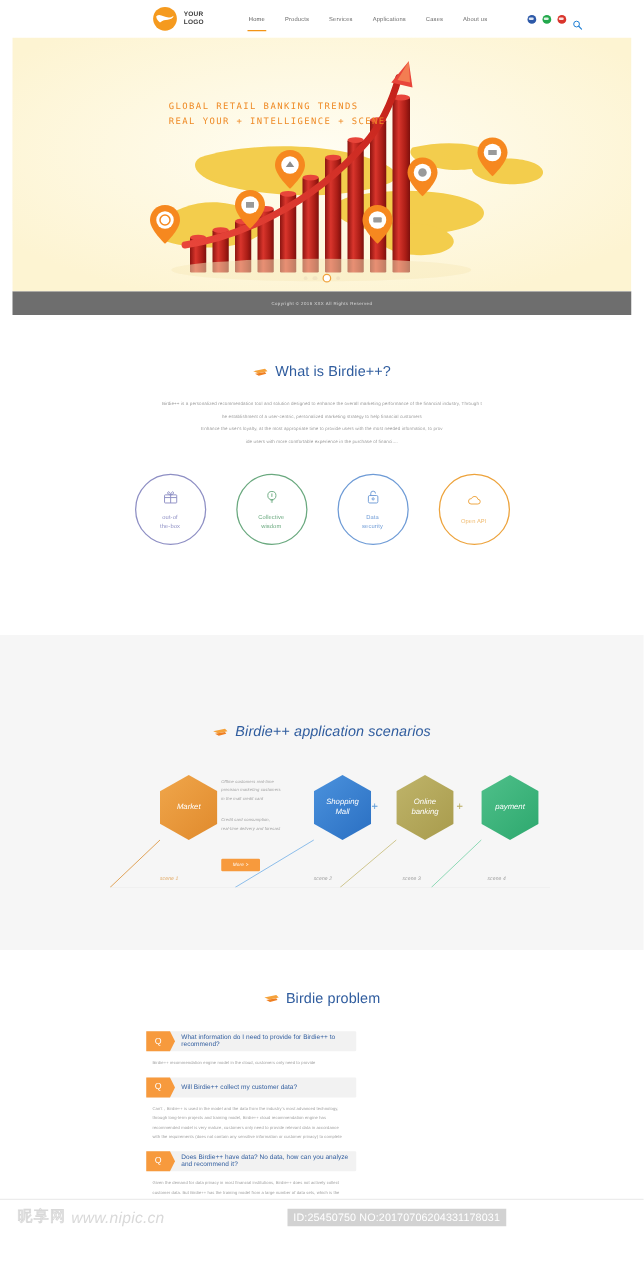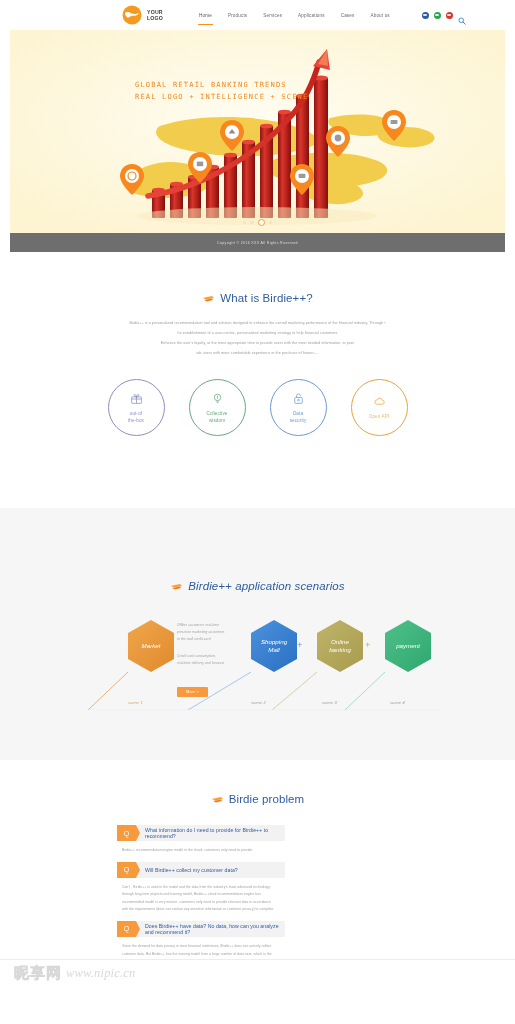--- a/index.html
+++ b/index.html
@@ -175,25 +175,25 @@
     border-radius:1px; cursor:pointer;
   }
 
   
   .watermark {
     position:absolute; left:0; bottom:0; width:515px; height:29px;
     background:#fff; display:flex; align-items:center;
   }
   .wm-left { display:flex; align-items:center; margin-left:14px; gap:4px; }
   .wm-cn {
-    font-size:15px; color:#fff; letter-spacing:1px;
-    -webkit-text-stroke:0.7px #d8d8d8; font-weight:bold;
+    font-size:12px; color:#fff; letter-spacing:1px;
+    -webkit-text-stroke:0.7px #d8d8d8; font-weight:normal;
   }
   .wm-url {
-    font-family:Liberation Serif, serif; font-style:italic;
+    font-family:Liberation Sans, sans-serif; font-style:italic;
     font-size:12.5px; color:#d9d9d9; letter-spacing:.2px;text-align:right;
   }
   .wm-id {
     margin-left:98px; background:#d2d2d2; color:#fff;
     font-size:8.6px; padding:2px 5px; letter-spacing:.1px;
   }
   .hr-top { position:absolute; left:0; top:0; width:100%; height:1px; background:#ececec; }
 </style>
 </head>
 <body>
@@ -326,21 +326,21 @@
               <rect x="-3.4" y="10" width="6.8" height="4" fill="#9a9a9a"></rect>
           </g>
         </g>
 
         <ellipse cx="247" cy="186" rx="120" ry="9" fill="#f7e9bc" opacity="0.5"></ellipse>
       </svg>
     </div>
 
     <div class="hero-title">
       <span>GLOBAL RETAIL BANKING TRENDS</span><br>
-      <span>REAL LOGO + INTELLIGENCE + SCENE</span>
+      <span>REAL YOUR + INTELLIGENCE + SCENE</span>
     </div>
 
     <div class="dots">
       <span class="dot"></span>
       <span class="dot"></span>
       <span class="dot active"></span>
       <span class="dot"></span>
     </div>
   </div>
 
@@ -536,15 +536,16 @@
       <div class="faq-more">More &gt;</div>
     </div>
   </div>
 
   <div class="watermark">
     <div class="hr-top"></div>
     <div class="wm-left">
       <span class="wm-cn">昵享网</span>
       <span class="wm-url">www.nipic.cn</span>
     </div>
+    <div class="wm-id">ID:25450750 NO:20170706204331178031</div>
   </div>
 
 </div>
 
 </body></html>

